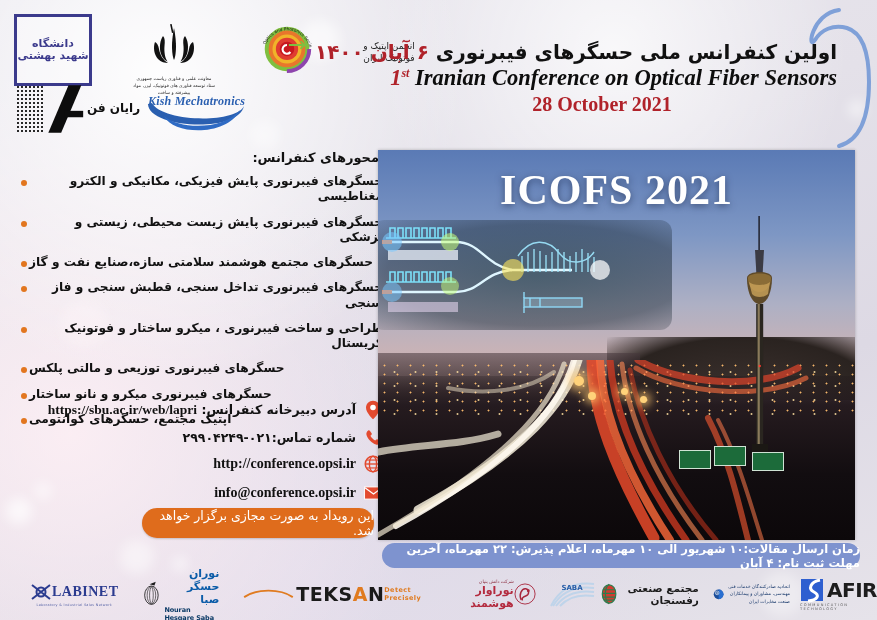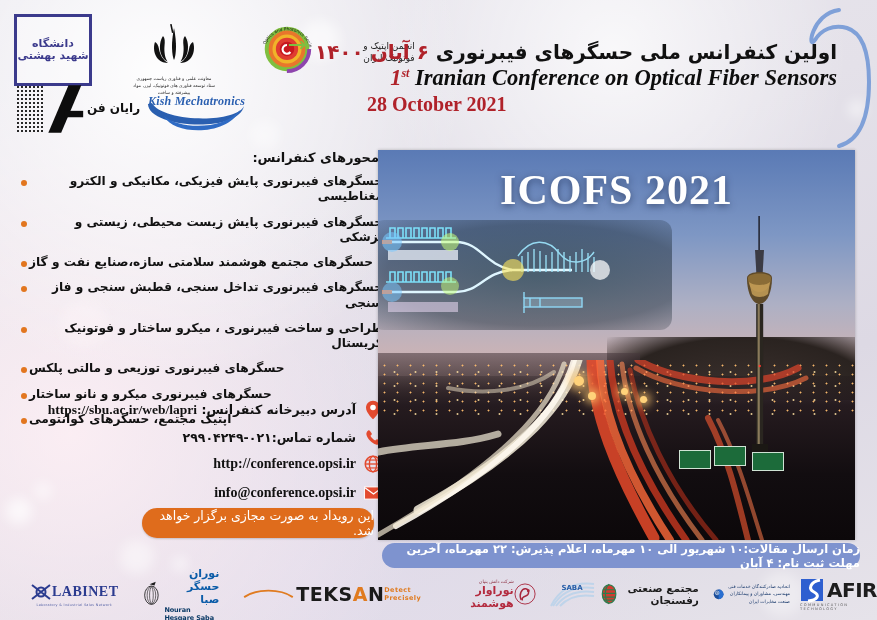--- a/index.html
+++ b/index.html
@@ -113,21 +113,21 @@
     text-align: right;
   }
   .en-title .ord { color: #b0222a; }
   .en-title .ord sup { font-size: 12px; }
   .en-date {
     color: #b0222a;
     font-family: "Liberation Serif", "DejaVu Serif", serif;
     font-weight: bold;
     font-size: 20px;
     margin-top: 2px;
-    text-align: left;
+    text-align: center;
   }
   #corner-swoosh {
     position: absolute;
     right: 2px; top: 4px;
     width: 72px; height: 150px;
   }
 
   
   #topics {
     position: absolute;

